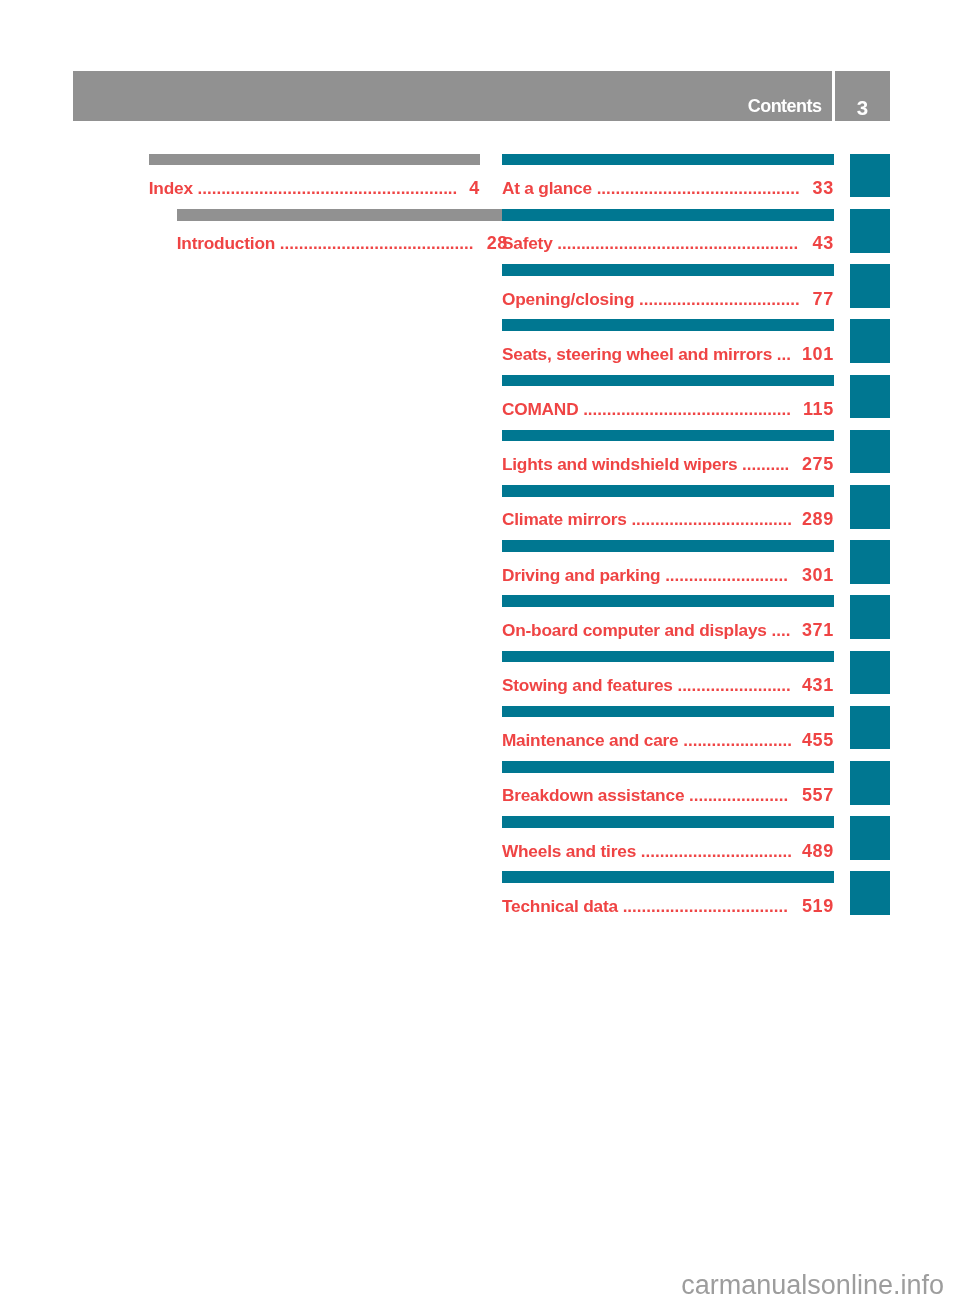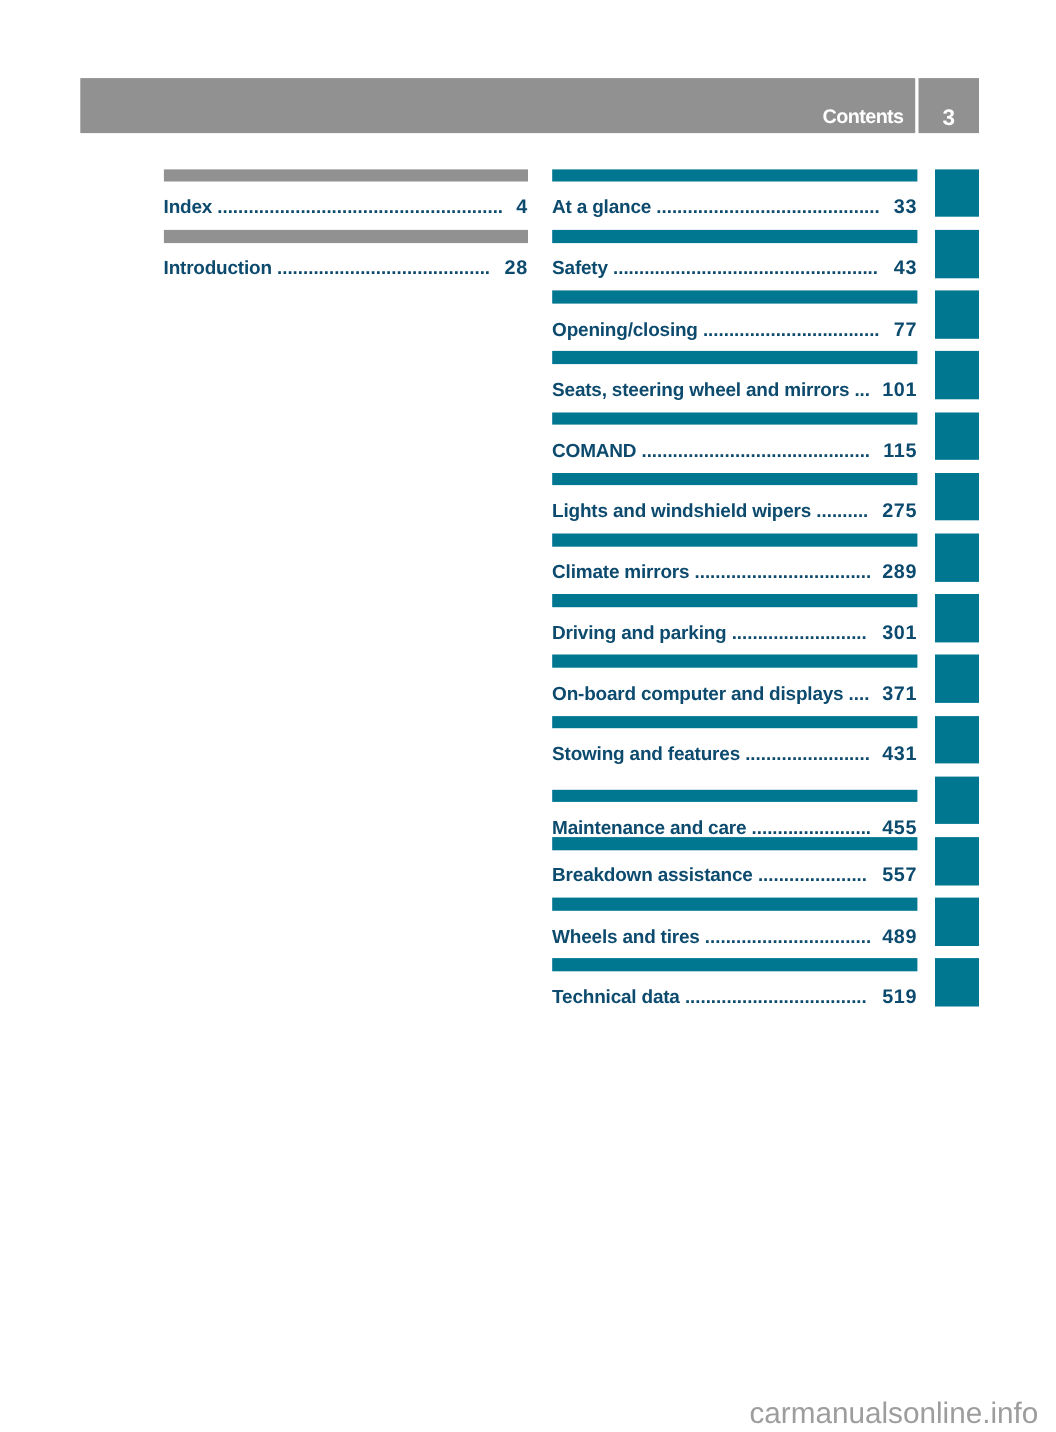--- a/index.html
+++ b/index.html
@@ -31,21 +31,21 @@
   .col-left  { left:148.7px; width:331.2px; }
   .col-right { left:501.9px; width:331.8px; }
 
   .entry { position:absolute; left:0; width:100%; height:55.2px; }
   .rule { position:absolute; left:0; top:0; width:100%; height:11.7px; }
   .rule-gray { background:#919191; }
   .rule-teal { background:#007791; }
 
   .line { position:absolute; left:0; top:23.5px; width:100%; height:22px;
      display:flex; align-items:center;
-     font-size:17.25px; font-weight:bold; color:#0c4a6e;
+     font-size:17.25px; font-weight:bold; color:#ef4444;
      white-space:nowrap; line-height:22px; }
   .label { flex:0 0 auto; letter-spacing:-0.18px; }
   .dots-wrap { flex:1 1 auto; position:relative; overflow:hidden;
      margin-left:4.7px; margin-right:9.9px; height:22px; }
   .dots { position:absolute; left:0; top:0.9px; white-space:nowrap; font-weight:bold;
      font-size:17px; }
   .num { flex:0 0 auto; text-align:right; font-size:18px; letter-spacing:0.6px;
      margin-right:-0.1px; }
 
   
@@ -74,21 +74,21 @@
       <div class="entry" style="top: 0px;">
         <div class="rule rule-gray"></div>
         <div class="line">
           <span class="label">Index</span>
           <span class="dots-wrap">
             <span class="dots">.......................................................</span>
           </span>
           <span class="num">4</span>
         </div>
       </div>
-      <div class="entry" style="top: 55.2px;">
+      <div class="entry" style="top: 55.2px; margin-left: 28px;">
         <div class="rule rule-gray"></div>
         <div class="line">
           <span class="label">Introduction</span>
           <span class="dots-wrap">
             <span class="dots">.........................................</span>
           </span>
           <span class="num">28</span>
         </div>
       </div>
     </div>
@@ -186,21 +186,21 @@
       <div class="entry" style="top: 496.8px;">
         <div class="rule rule-teal"></div>
         <div class="line">
           <span class="label">Stowing and features</span>
           <span class="dots-wrap">
             <span class="dots">........................</span>
           </span>
           <span class="num">431</span>
         </div>
       </div>
-      <div class="entry" style="top: 552px; margin-top: 12px;">
+      <div class="entry" style="top: 552px;">
         <div class="rule rule-teal"></div>
         <div class="line">
           <span class="label">Maintenance and care</span>
           <span class="dots-wrap">
             <span class="dots">.......................</span>
           </span>
           <span class="num">455</span>
         </div>
       </div>
       <div class="entry" style="top: 607.2px;">

